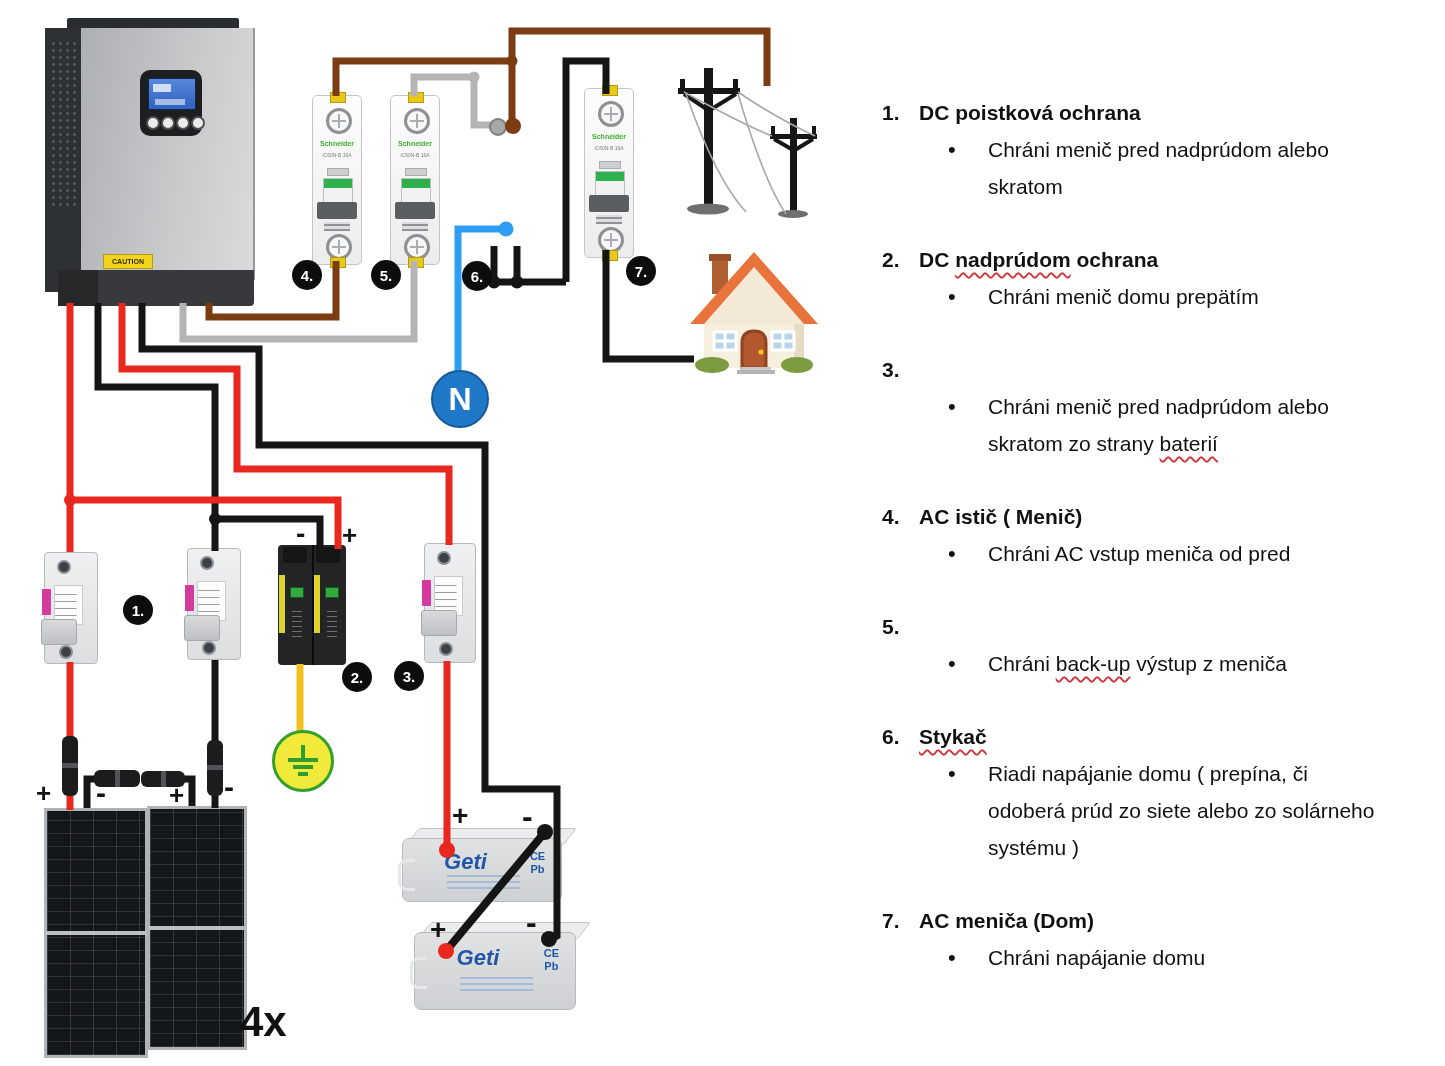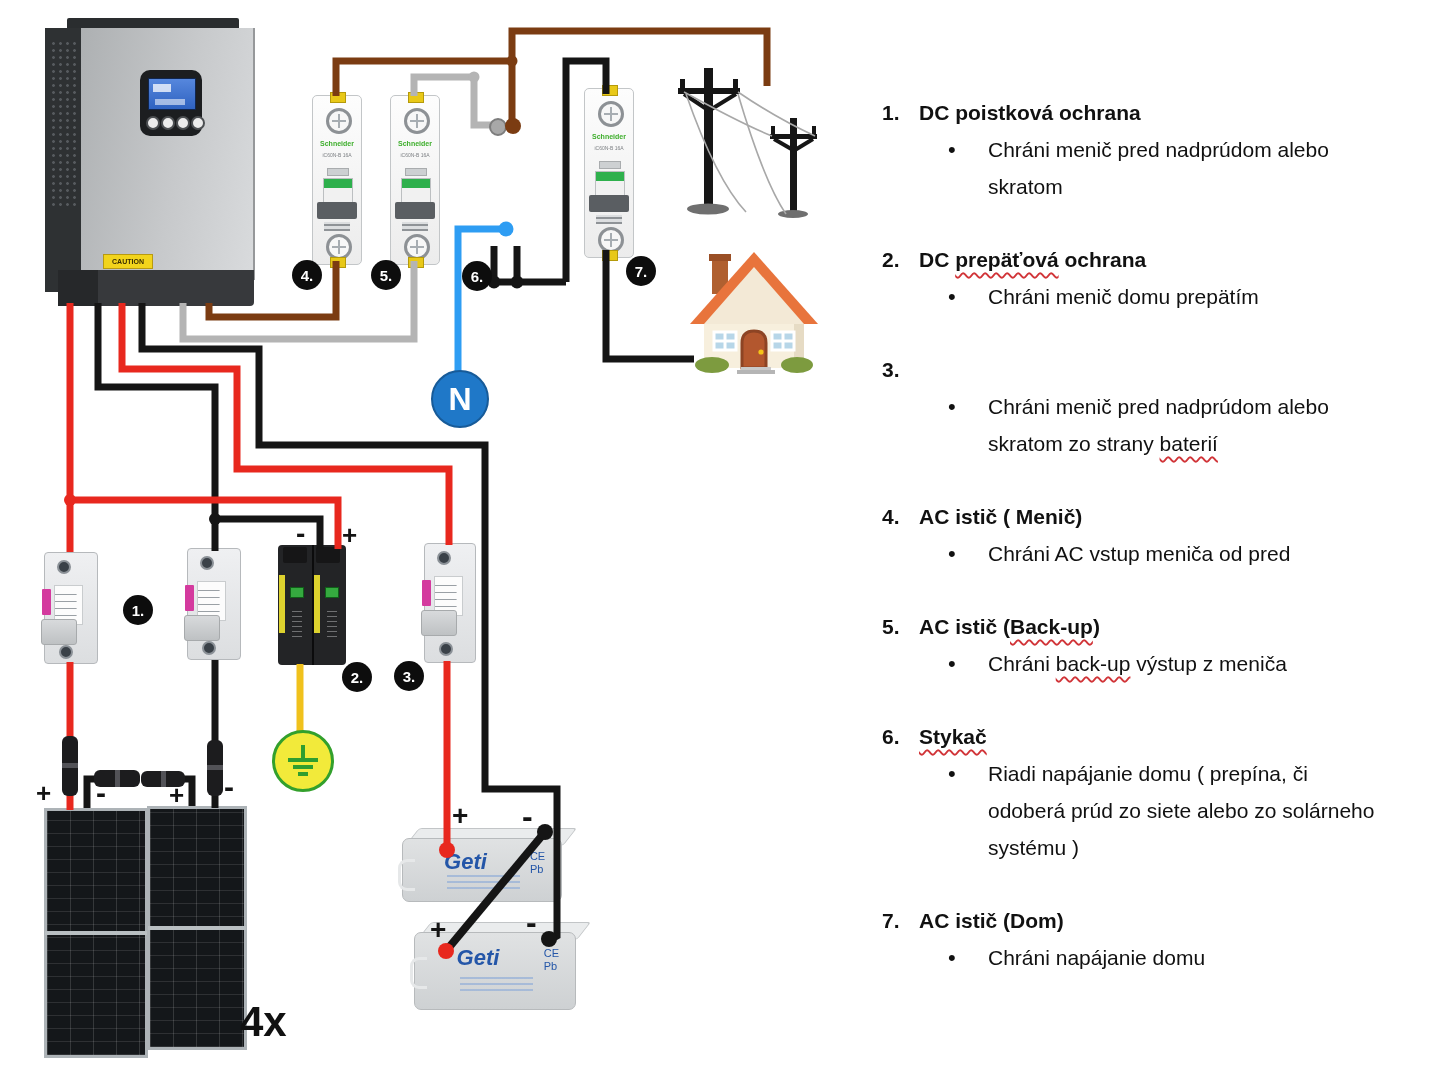--- a/index.html
+++ b/index.html
@@ -100,21 +100,21 @@
   .battery{position:absolute;z-index:1;}
   .bat-top{position:absolute;left:10px;right:-8px;top:0;height:16px;background:#eaeced;border:1px solid #c2c5c7;
      transform:skewX(-38deg);border-radius:3px;}
   .bat-front{position:absolute;left:0;top:10px;right:0;bottom:0;background:linear-gradient(#e0e2e3,#ced1d3);
      border:1px solid #b7babc;border-radius:7px;}
   .bat-handle{position:absolute;left:-5px;top:32%;width:14px;height:26px;border:3px solid #e6e8e9;border-right:none;
      border-radius:9px 0 0 9px;}
   .bat-brand{position:absolute;left:26%;top:16%;color:#2456a8;font-weight:bold;font-style:italic;font-size:22px;}
   .bat-lines{position:absolute;left:28%;top:52%;width:46%;height:18px;opacity:.85;
      background:repeating-linear-gradient(0deg,#9fb6d8 0 2px,transparent 2px 6px);}
-  .bat-marks{position:absolute;right:10%;top:18%;color:#2456a8;font-size:11px;font-weight:normal;text-align:left;line-height:13px;}
+  .bat-marks{position:absolute;right:10%;top:18%;color:#2456a8;font-size:11px;font-weight:bold;text-align:center;line-height:13px;}
 
   
   .legend{left:882px;top:94px;width:552px;z-index:2;color:#111;}
   .legend-item{margin-bottom:36px;}
   .legend-head{display:flex;font-weight:bold;font-size:21px;line-height:37px;}
   .legend-num{width:37px;flex:0 0 auto;}
   .legend-title{white-space:nowrap;}
   .legend-bullet{display:flex;padding-left:66px;}
   .legend-dot{width:40px;flex:0 0 auto;font-size:22px;line-height:37px;}
   .legend-btext{font-size:21px;line-height:37px;max-width:450px;}
@@ -403,21 +403,21 @@
           <span class="legend-title"><span>DC poistková ochrana</span></span>
         </div>
         <div class="legend-bullet">
           <span class="legend-dot">•</span>
           <span class="legend-btext"><span>Chráni menič pred nadprúdom alebo</span><br><span>skratom</span></span>
         </div>
       </div>
       <div class="legend-item">
         <div class="legend-head">
           <span class="legend-num">2.</span>
-          <span class="legend-title"><span>DC </span><span class="wavy">prepäťová</span><span> ochrana</span></span>
+          <span class="legend-title"><span>DC </span><span class="wavy">nadprúdom</span><span> ochrana</span></span>
         </div>
         <div class="legend-bullet">
           <span class="legend-dot">•</span>
           <span class="legend-btext"><span>Chráni menič domu prepätím</span></span>
         </div>
       </div>
       <div class="legend-item">
         <div class="legend-head">
           <span class="legend-num">3.</span>
         </div>
@@ -432,41 +432,40 @@
           <span class="legend-title"><span>AC istič ( Menič)</span></span>
         </div>
         <div class="legend-bullet">
           <span class="legend-dot">•</span>
           <span class="legend-btext"><span>Chráni AC vstup meniča od pred</span></span>
         </div>
       </div>
       <div class="legend-item">
         <div class="legend-head">
           <span class="legend-num">5.</span>
-          <span class="legend-title"><span>AC istič (</span><span class="wavy">Back-up</span><span>)</span></span>
         </div>
         <div class="legend-bullet">
           <span class="legend-dot">•</span>
           <span class="legend-btext"><span>Chráni </span><span class="wavy">back-up</span><span> výstup z meniča</span></span>
         </div>
       </div>
       <div class="legend-item">
         <div class="legend-head">
           <span class="legend-num">6.</span>
           <span class="legend-title"><span class="wavy">Stykač</span></span>
         </div>
         <div class="legend-bullet">
           <span class="legend-dot">•</span>
           <span class="legend-btext"><span>Riadi napájanie domu ( prepína, či</span><br><span>odoberá prúd zo siete alebo zo solárneho</span><br><span>systému )</span></span>
         </div>
       </div>
       <div class="legend-item">
         <div class="legend-head">
           <span class="legend-num">7.</span>
-          <span class="legend-title"><span>AC istič (Dom)</span></span>
+          <span class="legend-title"><span>AC meniča (Dom)</span></span>
         </div>
         <div class="legend-bullet">
           <span class="legend-dot">•</span>
           <span class="legend-btext"><span>Chráni napájanie domu</span></span>
         </div>
       </div>
     </div>
 
 </div>
 

